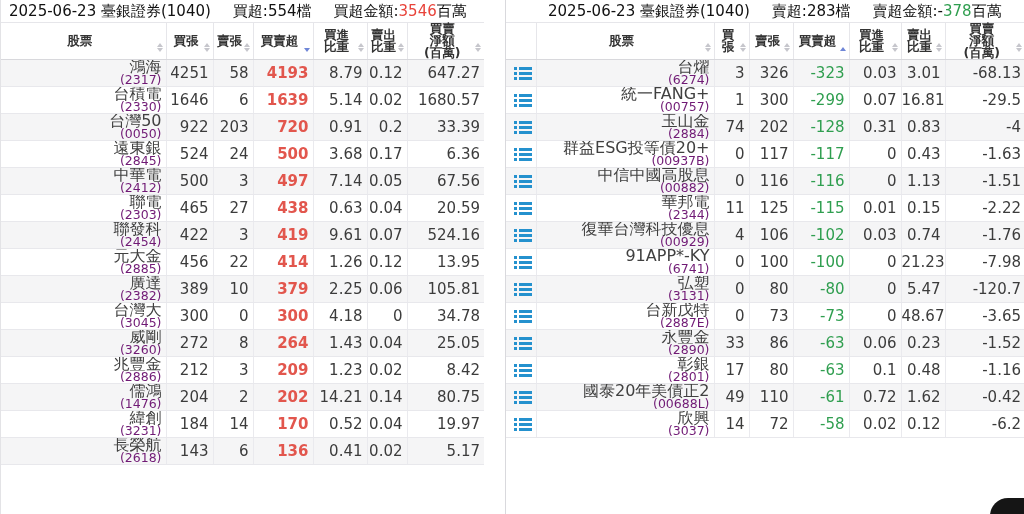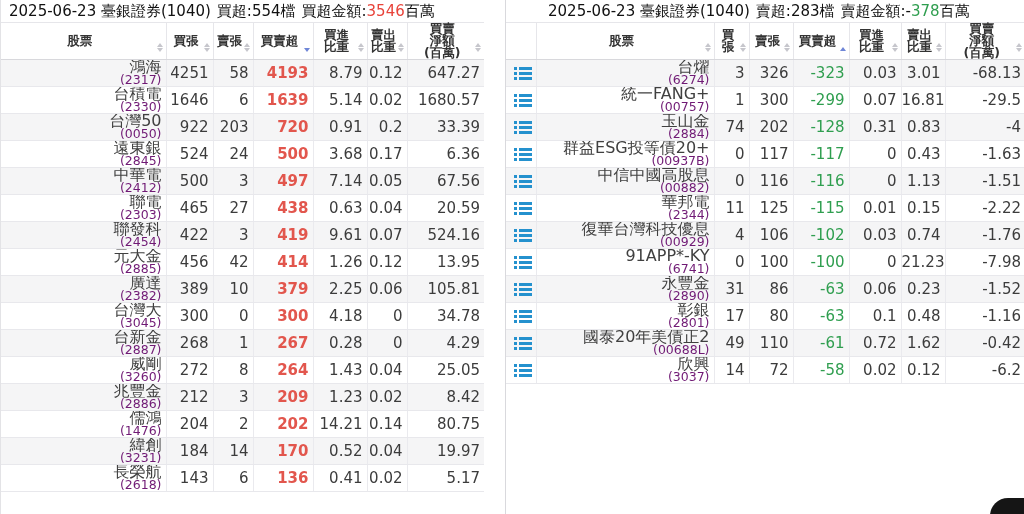--- a/index.html
+++ b/index.html
@@ -2,21 +2,21 @@
 <html style="--title_red: #e8433a; --cell_red: #e2564d; --green: #2f9e4f; --icon_blue: #2491ce; --sort_blue: #6f86d7;"><head>
 <meta charset="utf-8">
 <style>
   html,body{margin:0;padding:0;background:#fff;}
   body{width:1024px;height:514px;overflow:hidden;font-family:"DejaVu Sans","Liberation Sans",sans-serif;}
   .page{position:relative;width:1024px;height:514px;display:flex;align-items:flex-start;}
   .panel{box-sizing:border-box;height:514px;overflow:hidden;background:#fff;}
   .panel.left{width:484px;border-left:1px solid #e3e3e6;}
   .page-gap{width:21px;height:514px;background:#fff;}
   .panel.right{width:519px;border-left:1px solid #d9d9dd;}
-  .title{height:22px;display:flex;align-items:center;gap:6px;font-size:15px;color:#111;white-space:nowrap;}
+  .title{height:22px;display:flex;align-items:center;gap:22px;font-size:15px;color:#111;white-space:nowrap;}
   .panel.left .title{padding-left:8px;}
   .panel.right .title{padding-left:42px;}
   .red{color:var(--title_red);}
   .green{color:var(--green);text-align:right;}
   table.grid{border-collapse:collapse;table-layout:fixed;width:100%;}
   table.grid th{position:relative;height:33px;box-sizing:border-box;border:1px solid #e6e6ea;border-bottom:1px solid #d8d8dc;
       font-size:12.5px;line-height:12px;font-weight:600;color:#333;text-align:center;vertical-align:middle;
       white-space:pre-line;background:#fff;padding:0 9px 0 2px;}
   table.grid th:first-child{border-left:none;}
   table.grid th:last-child{border-right:none;}
@@ -159,21 +159,21 @@
             <td>9.61</td>
             <td>0.07</td>
             <td>524.16</td>
           </tr>
           <tr>
             <td class="namecell">
               <div class="nm">元大金</div>
               <div class="cd">(2885)</div>
             </td>
             <td>456</td>
-            <td>42</td>
+            <td>22</td>
             <td class="net pos">414</td>
             <td>1.26</td>
             <td>0.12</td>
             <td>13.95</td>
           </tr>
           <tr>
             <td class="namecell">
               <div class="nm">廣達</div>
               <div class="cd">(2382)</div>
             </td>
@@ -188,32 +188,20 @@
             <td class="namecell">
               <div class="nm">台灣大</div>
               <div class="cd">(3045)</div>
             </td>
             <td>300</td>
             <td>0</td>
             <td class="net pos">300</td>
             <td>4.18</td>
             <td>0</td>
             <td>34.78</td>
-          </tr>
-          <tr>
-            <td class="namecell">
-              <div class="nm">台新金</div>
-              <div class="cd">(2887)</div>
-            </td>
-            <td>268</td>
-            <td>1</td>
-            <td class="net pos">267</td>
-            <td>0.28</td>
-            <td>0</td>
-            <td>4.29</td>
           </tr>
           <tr>
             <td class="namecell">
               <div class="nm">威剛</div>
               <div class="cd">(3260)</div>
             </td>
             <td>272</td>
             <td>8</td>
             <td class="net pos">264</td>
             <td>1.43</td>
@@ -471,24 +459,64 @@
           <tr>
             <td class="iconcell"><svg width="18" height="15" class="listicon">
                 <rect x="0" y="1" width="3" height="3" fill="#2491ce"></rect>
                 <rect x="5" y="1" width="13" height="3" fill="#2491ce"></rect>
                 <rect x="0" y="6" width="3" height="3" fill="#2491ce"></rect>
                 <rect x="5" y="6" width="13" height="3" fill="#2491ce"></rect>
                 <rect x="0" y="11" width="3" height="3" fill="#2491ce"></rect>
                 <rect x="5" y="11" width="13" height="3" fill="#2491ce"></rect>
               </svg></td>
             <td class="namecell">
+              <div class="nm">弘塑</div>
+              <div class="cd">(3131)</div>
+            </td>
+            <td>0</td>
+            <td>80</td>
+            <td class="net neg">-80</td>
+            <td>0</td>
+            <td>5.47</td>
+            <td>-120.7</td>
+          </tr>
+          <tr>
+            <td class="iconcell"><svg width="18" height="15" class="listicon">
+                <rect x="0" y="1" width="3" height="3" fill="#2491ce"></rect>
+                <rect x="5" y="1" width="13" height="3" fill="#2491ce"></rect>
+                <rect x="0" y="6" width="3" height="3" fill="#2491ce"></rect>
+                <rect x="5" y="6" width="13" height="3" fill="#2491ce"></rect>
+                <rect x="0" y="11" width="3" height="3" fill="#2491ce"></rect>
+                <rect x="5" y="11" width="13" height="3" fill="#2491ce"></rect>
+              </svg></td>
+            <td class="namecell">
+              <div class="nm">台新戊特</div>
+              <div class="cd">(2887E)</div>
+            </td>
+            <td>0</td>
+            <td>73</td>
+            <td class="net neg">-73</td>
+            <td>0</td>
+            <td>48.67</td>
+            <td>-3.65</td>
+          </tr>
+          <tr>
+            <td class="iconcell"><svg width="18" height="15" class="listicon">
+                <rect x="0" y="1" width="3" height="3" fill="#2491ce"></rect>
+                <rect x="5" y="1" width="13" height="3" fill="#2491ce"></rect>
+                <rect x="0" y="6" width="3" height="3" fill="#2491ce"></rect>
+                <rect x="5" y="6" width="13" height="3" fill="#2491ce"></rect>
+                <rect x="0" y="11" width="3" height="3" fill="#2491ce"></rect>
+                <rect x="5" y="11" width="13" height="3" fill="#2491ce"></rect>
+              </svg></td>
+            <td class="namecell">
               <div class="nm">永豐金</div>
               <div class="cd">(2890)</div>
             </td>
-            <td>31</td>
+            <td>33</td>
             <td>86</td>
             <td class="net neg">-63</td>
             <td>0.06</td>
             <td>0.23</td>
             <td>-1.52</td>
           </tr>
           <tr>
             <td class="iconcell"><svg width="18" height="15" class="listicon">
                 <rect x="0" y="1" width="3" height="3" fill="#2491ce"></rect>
                 <rect x="5" y="1" width="13" height="3" fill="#2491ce"></rect>

